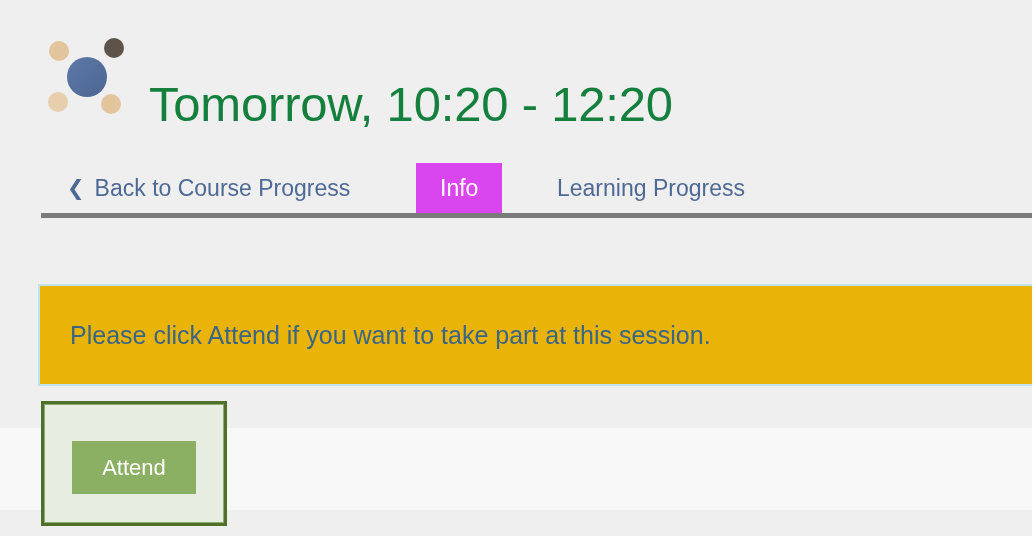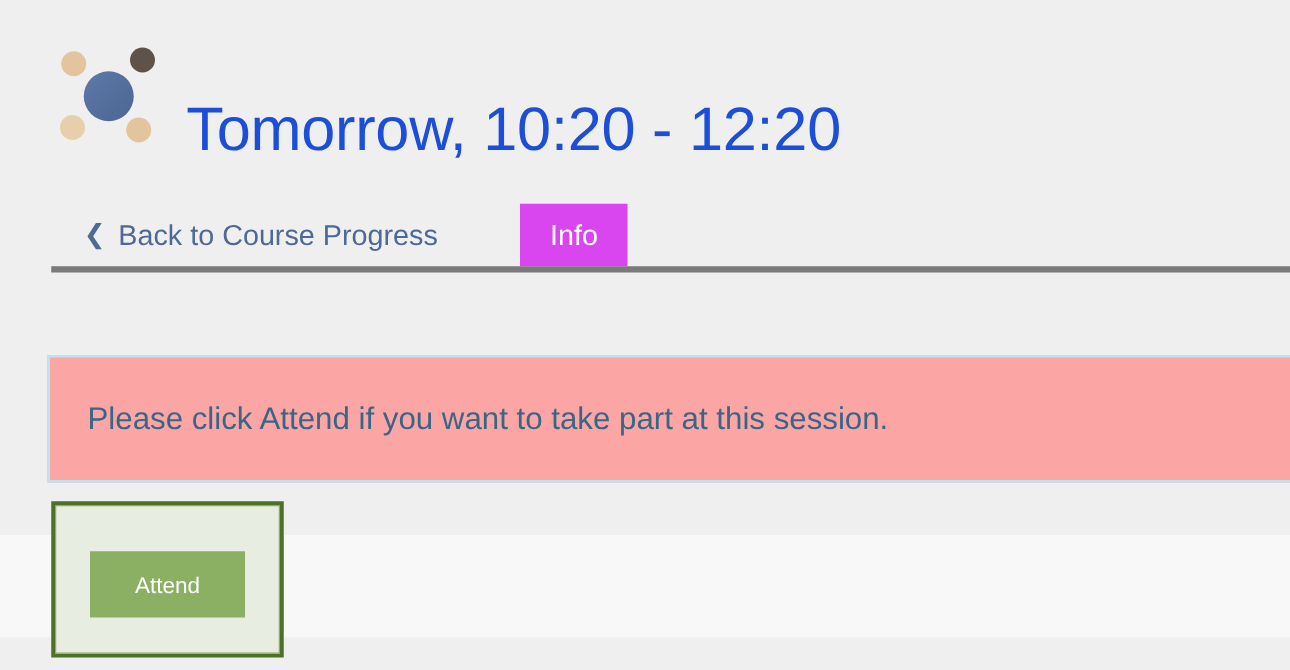--- a/index.html
+++ b/index.html
@@ -47,21 +47,21 @@
   .logo .tl { left: 1px;  top: 3px;  width: 20px; height: 20px; background: #e2c49d; }
   .logo .tr { left: 56px; top: 0px;  width: 20px; height: 20px; background: #5f5349; }
   .logo .bl { left: 0px;  top: 54px; width: 20px; height: 20px; background: #e7cfae; }
   .logo .br { left: 53px; top: 56px; width: 20px; height: 20px; background: #e2c49d; }
 
   .page-title {
     position: absolute;
     left: 149px;
     top: 44px;
     font-size: 49px;
-    color: #1d4ed8;
+    color: #15803d;
     font-weight: normal;
     letter-spacing: -0.2px;
     white-space: nowrap;
     line-height: 1.12;
   }
 
   
   .tabbar {
     position: absolute;
     left: 41px;
@@ -113,21 +113,21 @@
   }
 
   
   .alert {
     position: absolute;
     left: 38px;
     top: 284px;
     width: 994px;
     height: 102px;
     box-sizing: border-box;
-    background: #fca5a5;
+    background: #eab308;
     border-top: 2px solid #bfe3ee;
     border-bottom: 2px solid #bfe3ee;
     border-left: 2px solid #bfe3ee;
     display: flex;
     align-items: center;
   }
   .alert-text {
     padding-left: 30px;
     font-size: 25px;
     color: #3a6685;
@@ -159,21 +159,21 @@
   }
 
   .attend-button {
     position: absolute;
     left: 72px;
     top: 441px;
     width: 124px;
     height: 53px;
     background: #8cb063;
     color: #ffffff;
-    font-size: 18px;
+    font-size: 22px;
     font-family: "Liberation Sans", sans-serif;
     border: none;
     padding: 0;
     display: flex;
     align-items: center;
     justify-content: center;
     cursor: pointer;
     line-height: 1;
   }
 </style>
@@ -196,20 +196,23 @@
 
   <a class="tab tab-back">
     <span class="chev">❮</span>
     <span>Back to Course Progress</span>
   </a>
 
   <div class="tab tab-info">
     <span>Info</span>
   </div>
 
+  <div class="tab tab-progress">
+    <span>Learning Progress</span>
+  </div>
 </div>
 
 <div class="alert">
   <div class="alert-text">Please click Attend if you want to take part at this session.</div>
 </div>
 
 <div class="row-band"></div>
 
 <div class="cell-highlight"></div>
 <button class="attend-button">Attend</button>

